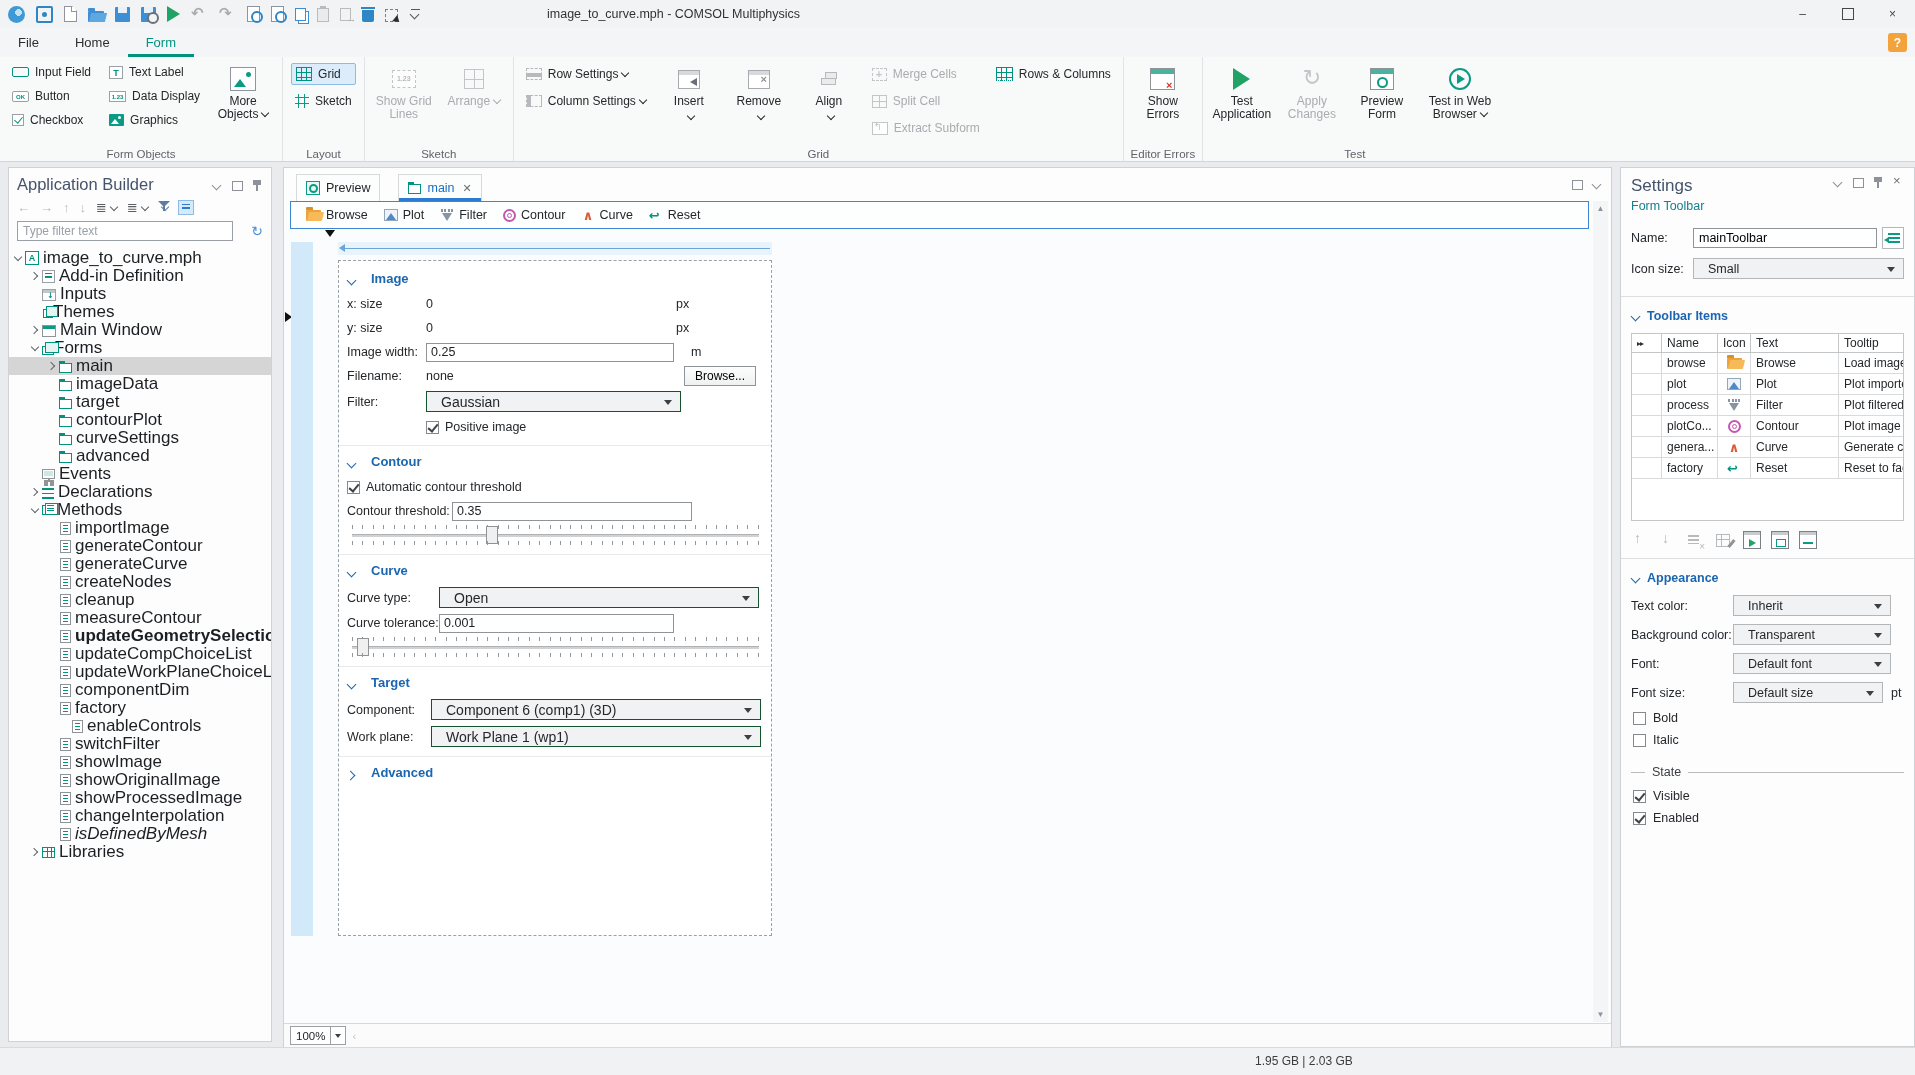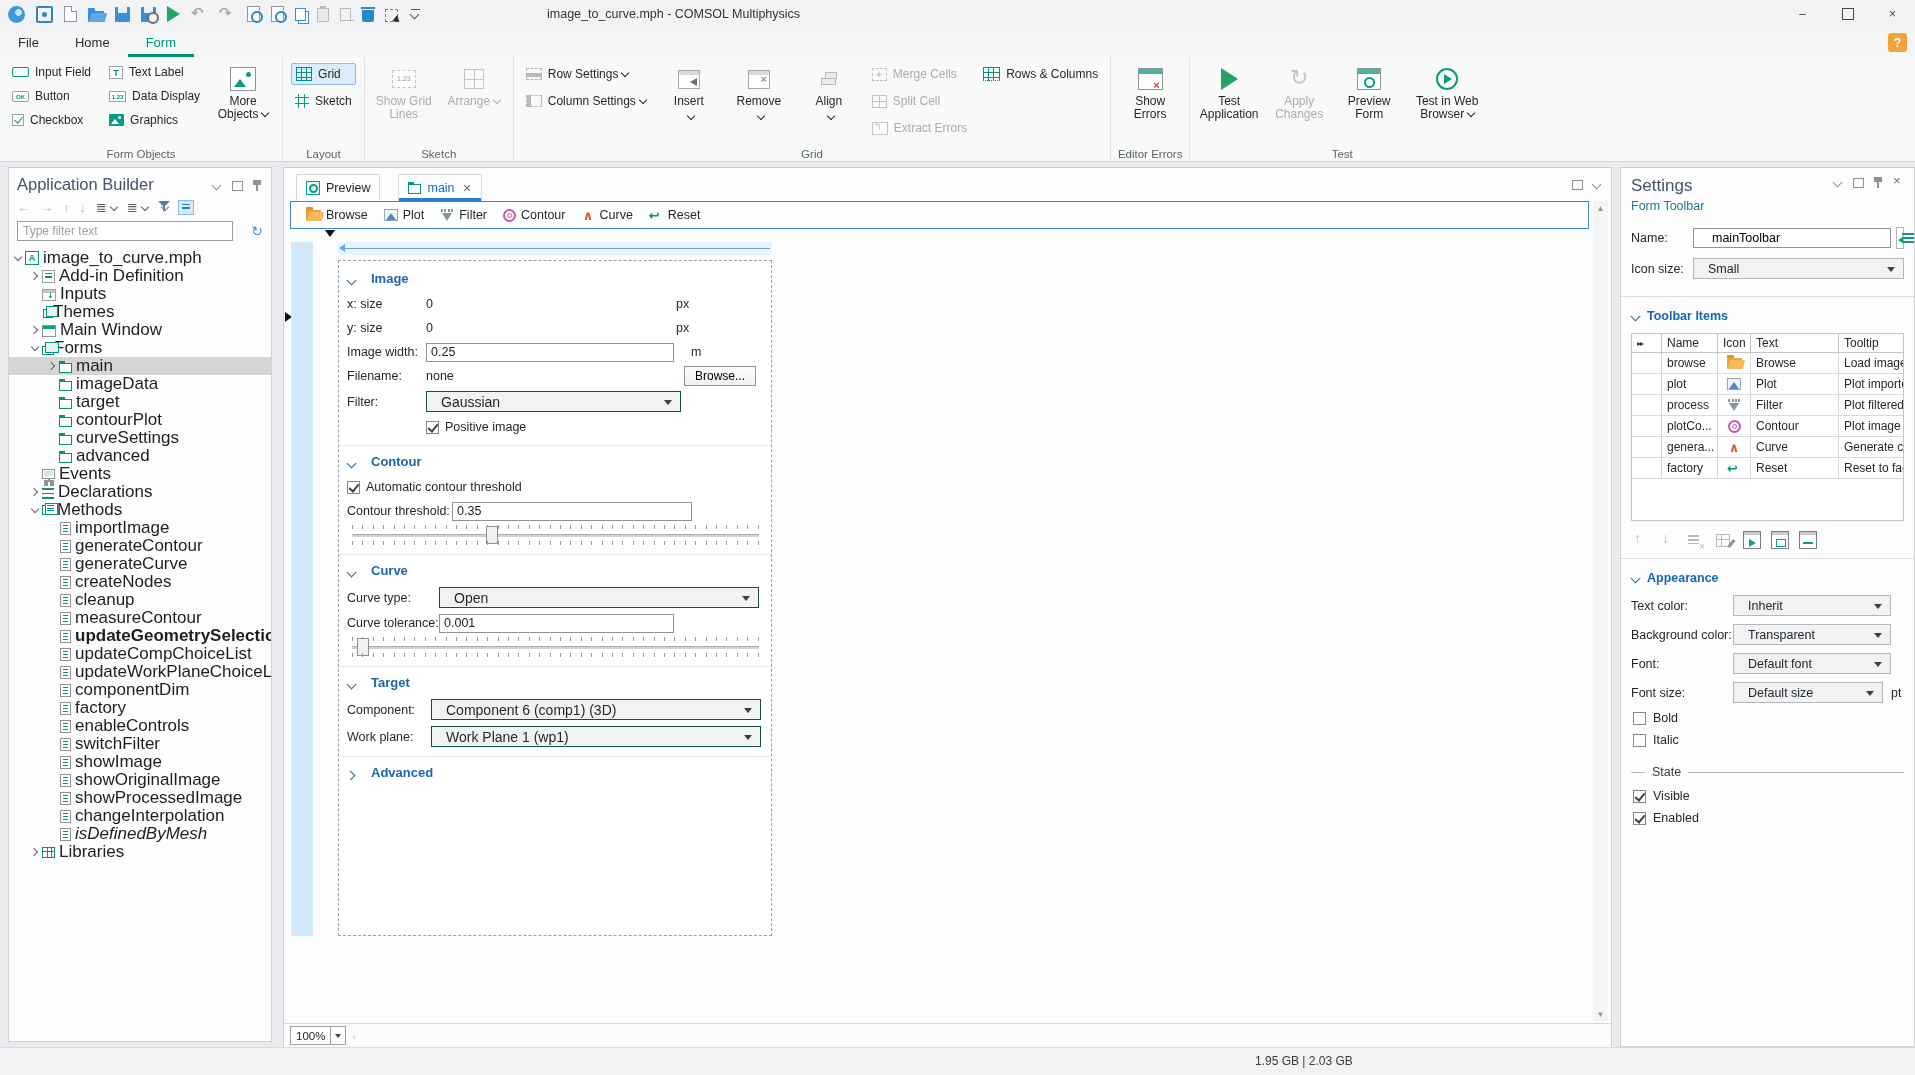--- a/index.html
+++ b/index.html
@@ -255,21 +255,21 @@
 .hsc{color:#c3c6c9;font-size:11px}
 
 
 .settings{left:1620px;right:0;top:5px;bottom:0}
 .set-inner{padding:8px 10px 0;height:100%;display:flex;flex-direction:column}
 .set-head{display:flex;align-items:flex-start}
 .set-title{font-size:17px;color:var(--hd);flex:1}
 .set-sub{color:#15808e;font-size:12.5px;margin:3px 0 14px}
 .srow{display:flex;align-items:center;margin-bottom:9px;font-size:12.5px}
 .slabel{width:62px;flex:none}
-.sinput{width:198px;height:20px;border:1px solid #8f9499;padding:0 18px;font-size:12.5px;font-family:inherit}
+.sinput{width:198px;height:20px;border:1px solid #8f9499;padding:0 5px;font-size:12.5px;font-family:inherit}
 .sidebtn{width:24px;height:22px;border:1px solid #b4b7ba;background:#fff;margin-left:5px;position:relative}
 .sidebtn::after{content:"";position:absolute;left:5px;top:5px;width:12px;height:10px;
   background:linear-gradient(var(--teal2) 0 1.5px,#0000 1.5px 4px,var(--teal2) 4px 5.5px,#0000 5.5px 8px,var(--teal2) 8px 9.5px,#0000 9.5px)}
 .sidebtn::before{content:"";position:absolute;left:1px;top:9px;border-top:3px solid transparent;border-bottom:3px solid transparent;border-right:5px solid var(--teal2);z-index:1}
 .sselect{height:21px;background:#f1f2f3;border:1px solid #b4b7ba;display:flex;align-items:center;padding-left:14px;position:relative;font-size:12.5px}
 .sselect::after{content:"";position:absolute;right:8px;top:8px;border-left:4px solid transparent;border-right:4px solid transparent;border-top:5px solid #3c4043}
 .ws-name{width:228px}
 .sdiv{border:none;border-top:1px solid #dcdee0;margin:8px -10px 10px}
 .ssechead{display:flex;gap:7px;color:var(--blue);font-weight:700;font-size:12.5px;margin:2px 0 10px;align-items:center}
 .stable{border:1px solid #c3c6c9;height:188px;font-size:12px;background:#fff}
@@ -485,21 +485,21 @@
       <div class="rsmall disabled">
           <span class="ri ri-merge"></span>
           <span>Merge Cells</span>
         </div>
       <div class="rsmall disabled">
           <span class="ri ri-split"></span>
           <span>Split Cell</span>
         </div>
       <div class="rsmall disabled">
           <span class="ri ri-extract"></span>
-          <span>Extract Errors</span>
+          <span>Extract Subform</span>
         </div>
     </div>
     <div class="rcol">
       <div class="rsmall">
           <span class="ri ri-rowscols"></span>
           <span>Rows &amp; Columns</span>
         </div>
     </div>
     <div class="rglabel">Grid</div>
   </div>
@@ -693,21 +693,21 @@
         <div class="trow" style="padding-left: 38px;">
           <span class="exp exp-leaf"></span>
           <span class="ticon ic-doc"></span>
           <span class="tlabel">componentDim</span>
         </div>
         <div class="trow" style="padding-left: 38px;">
           <span class="exp exp-leaf"></span>
           <span class="ticon ic-doc"></span>
           <span class="tlabel">factory</span>
         </div>
-        <div class="trow" style="padding-left: 38px;">
+        <div class="trow" style="padding-left: 50px;">
           <span class="exp exp-leaf"></span>
           <span class="ticon ic-doc"></span>
           <span class="tlabel">enableControls</span>
         </div>
         <div class="trow" style="padding-left: 38px;">
           <span class="exp exp-leaf"></span>
           <span class="ticon ic-doc"></span>
           <span class="tlabel">switchFilter</span>
         </div>
         <div class="trow" style="padding-left: 38px;">

